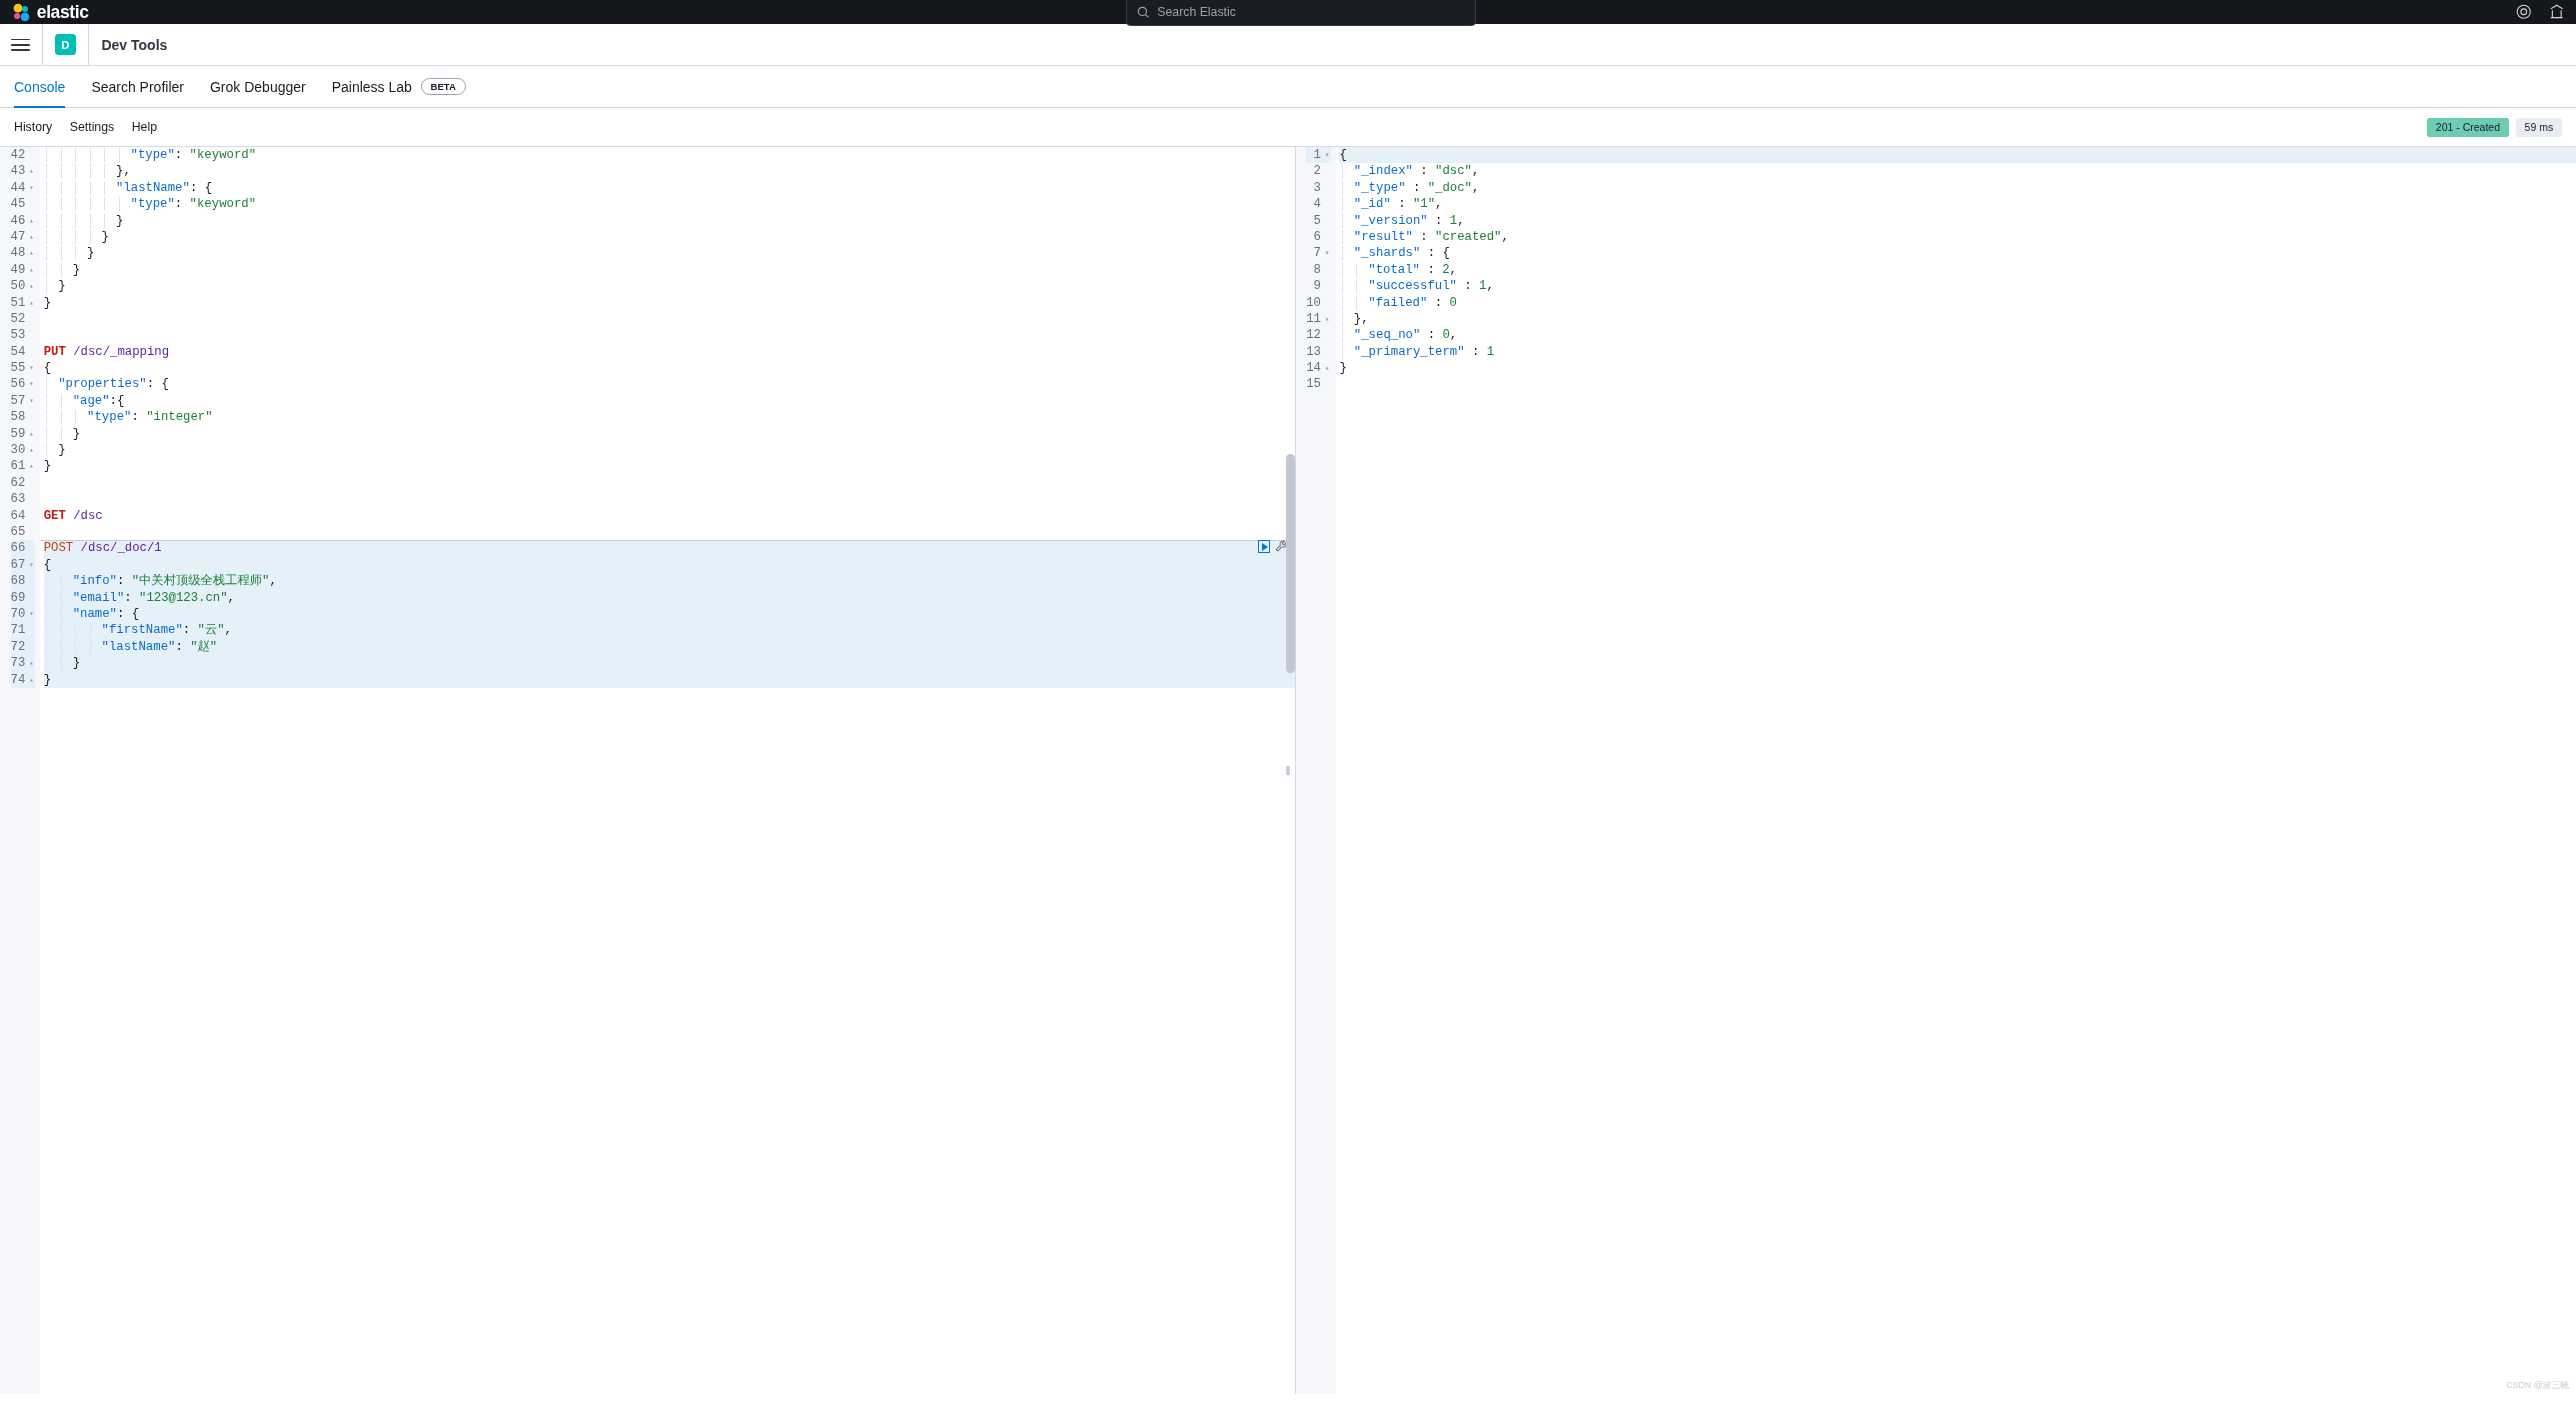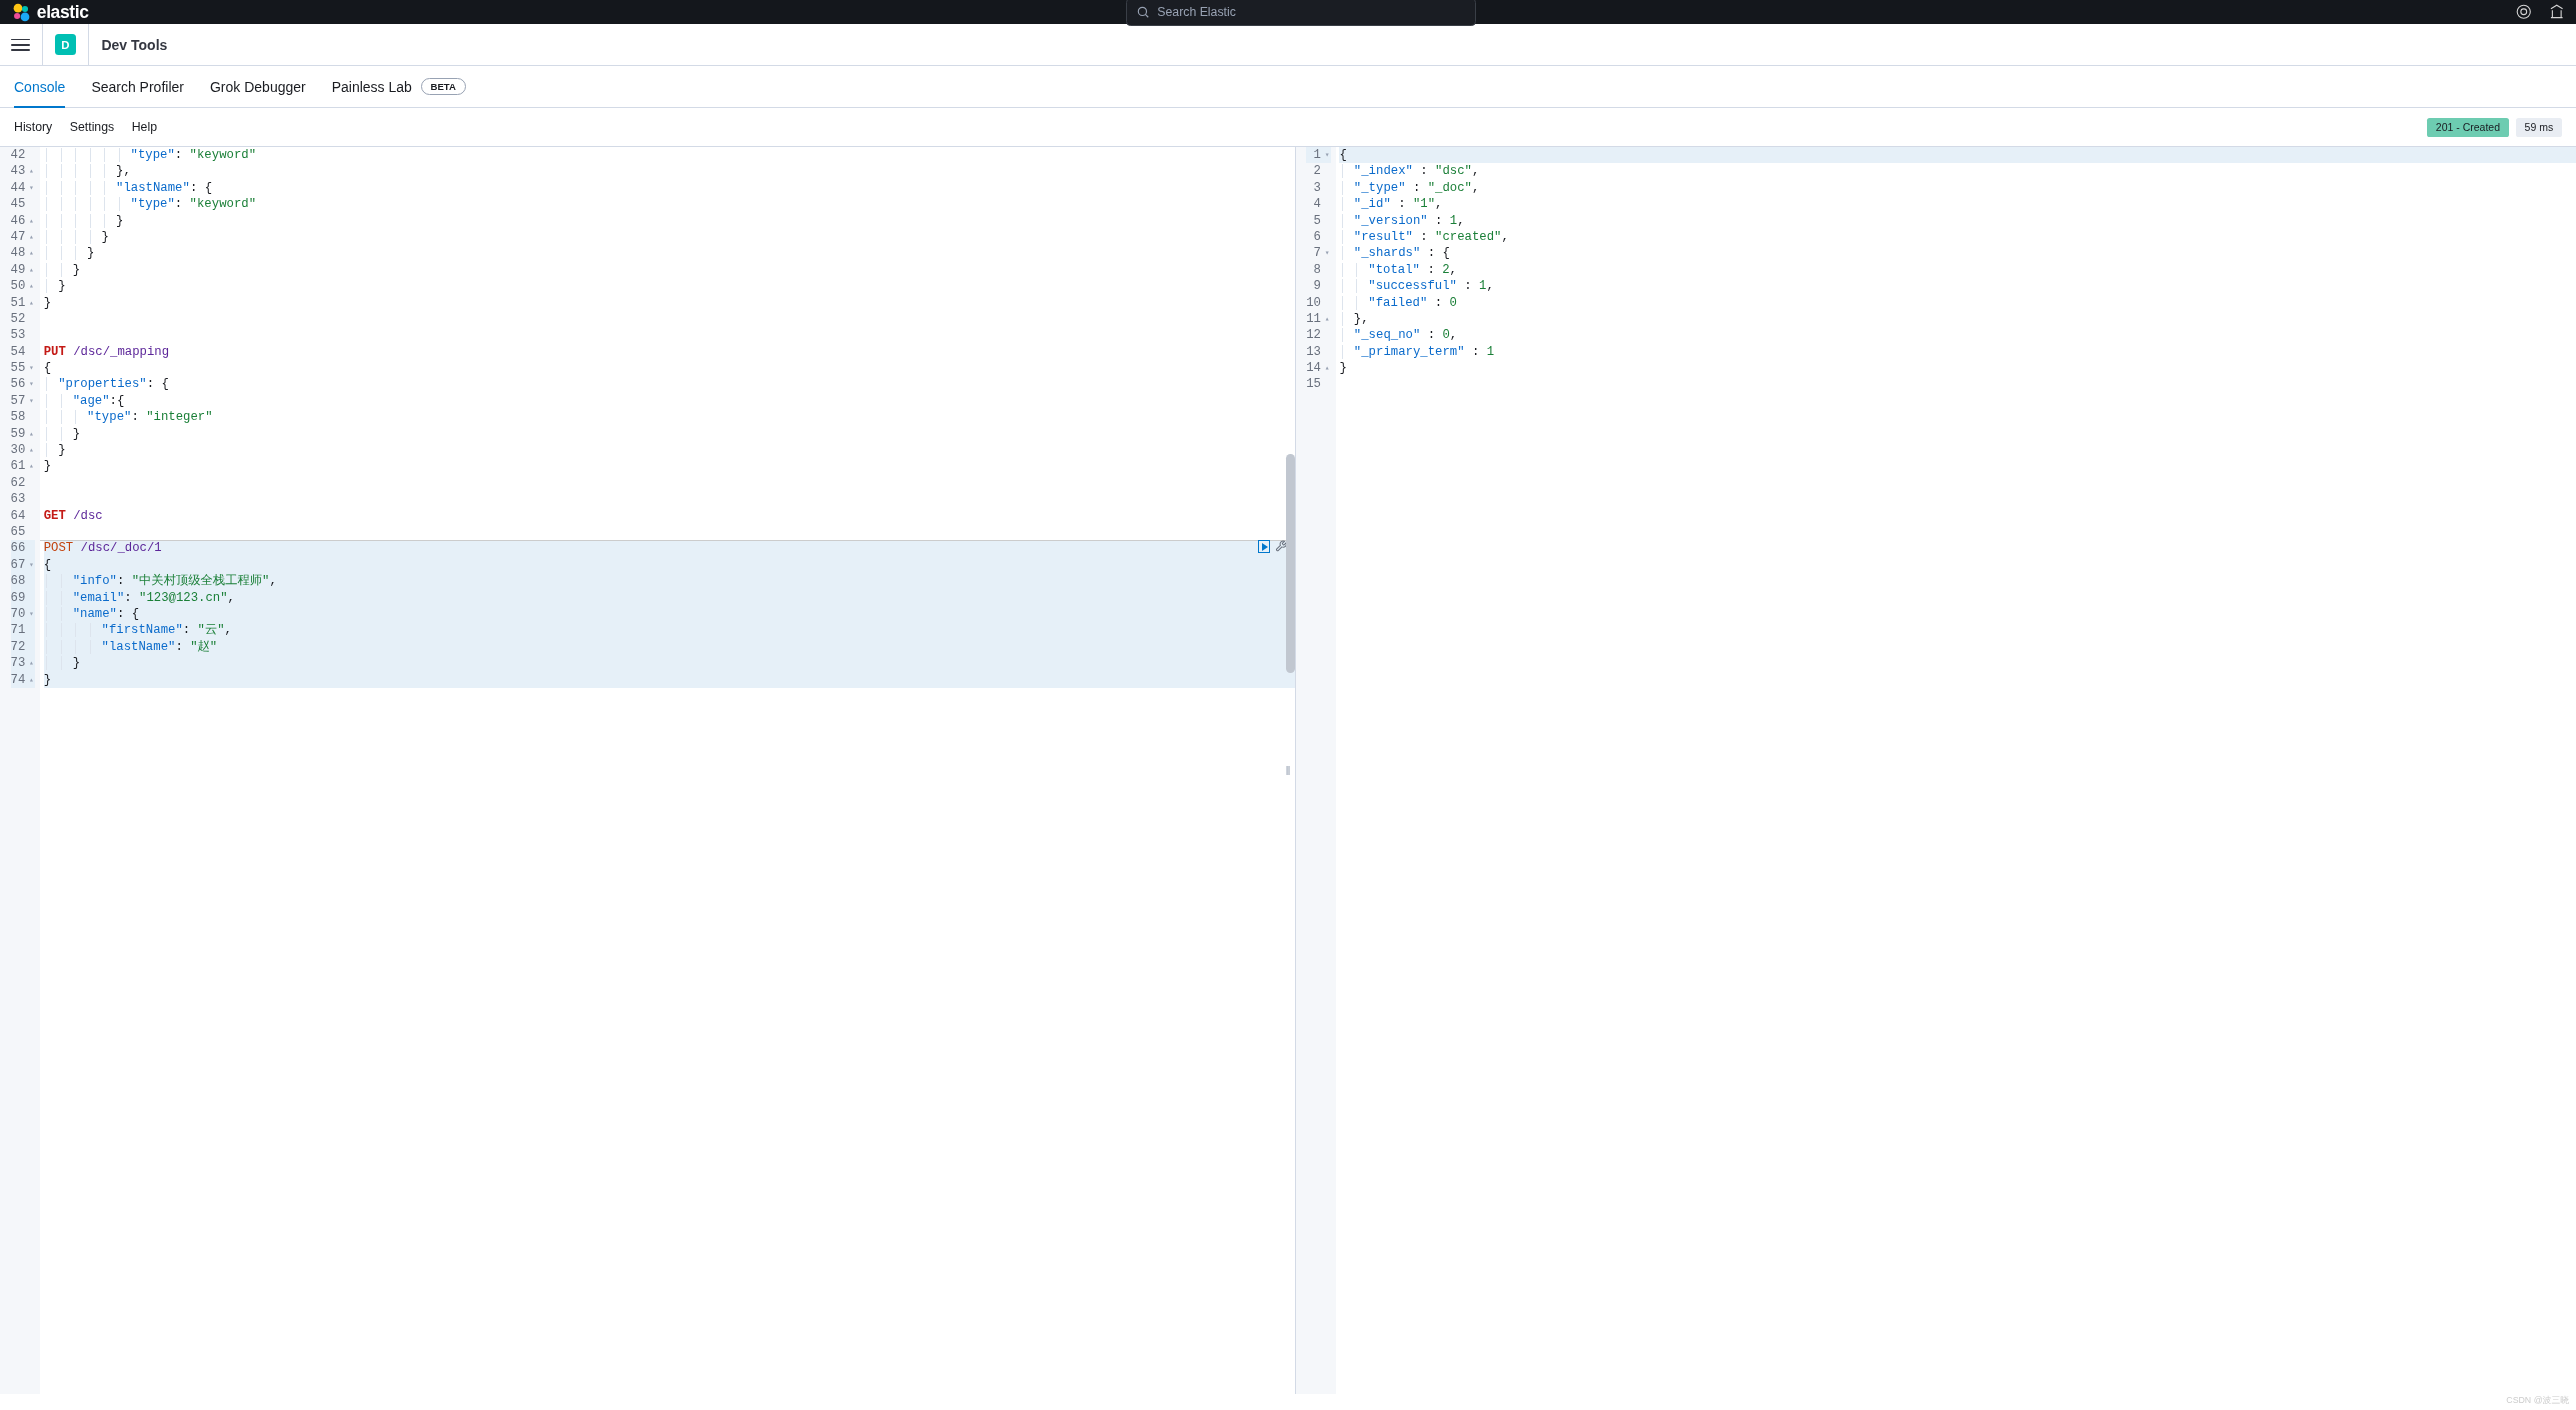--- a/index.html
+++ b/index.html
@@ -386,21 +386,21 @@
       left: 50%;
       transform: translate(-50%, -50%);
       color: #98a2b3;
       font-size: 12.3px;
       cursor: col-resize;
       z-index: 10;
     }
     
     .watermark {
       position: fixed;
-      bottom: 3px;
+      bottom: 18px;
       right: 7px;
       font-size: 8.8px;
       color: #ccc;
       z-index: 100;
     }
     
     .right-gutter-highlight {
       background: #e6f0f8;
     }
   </style>

